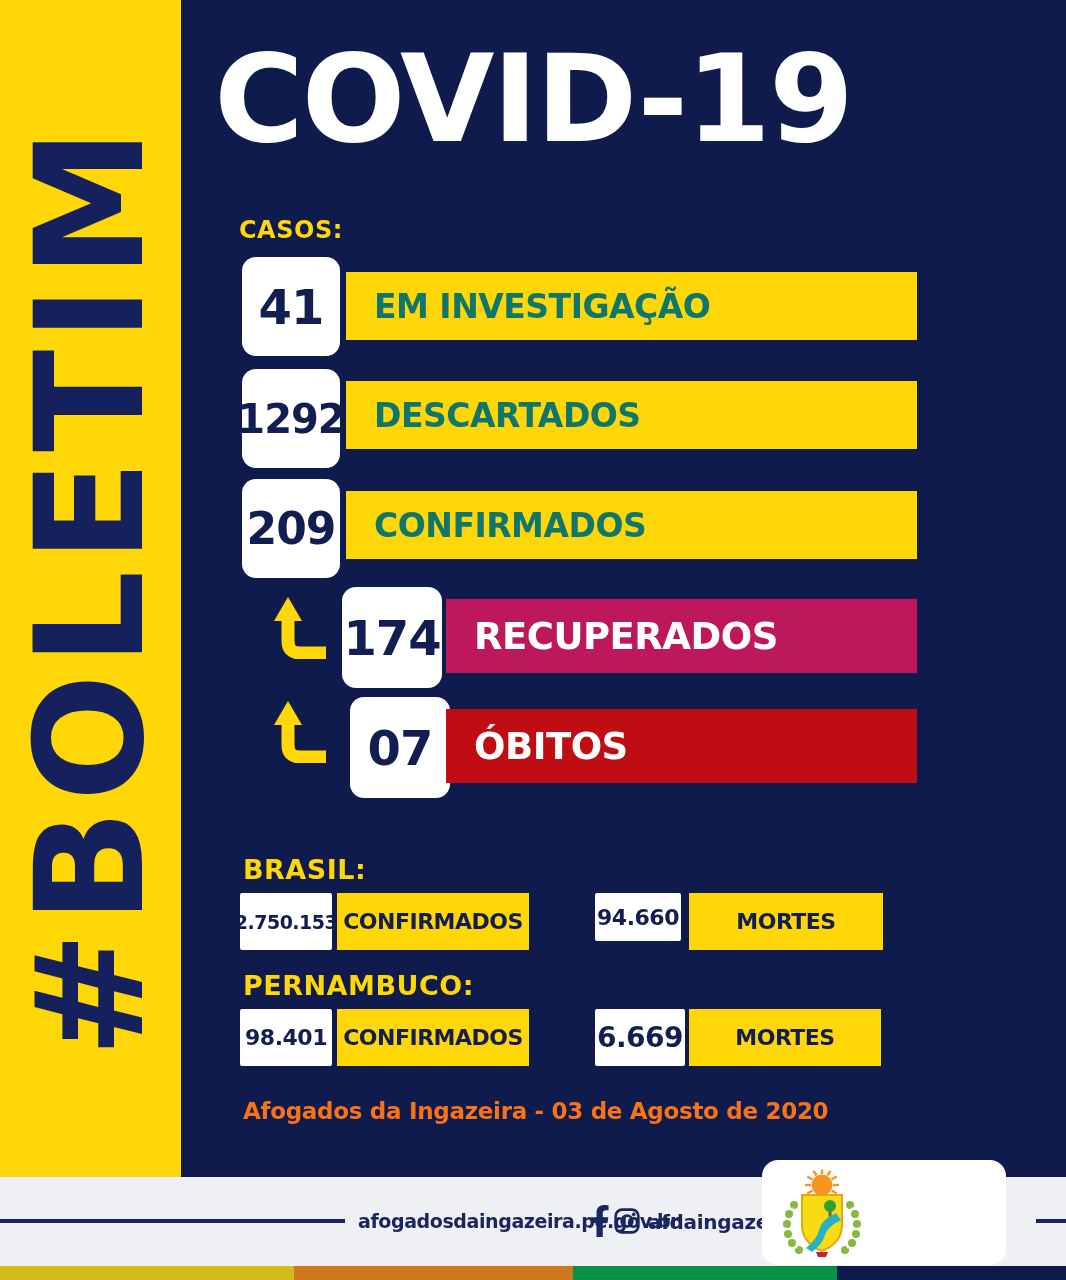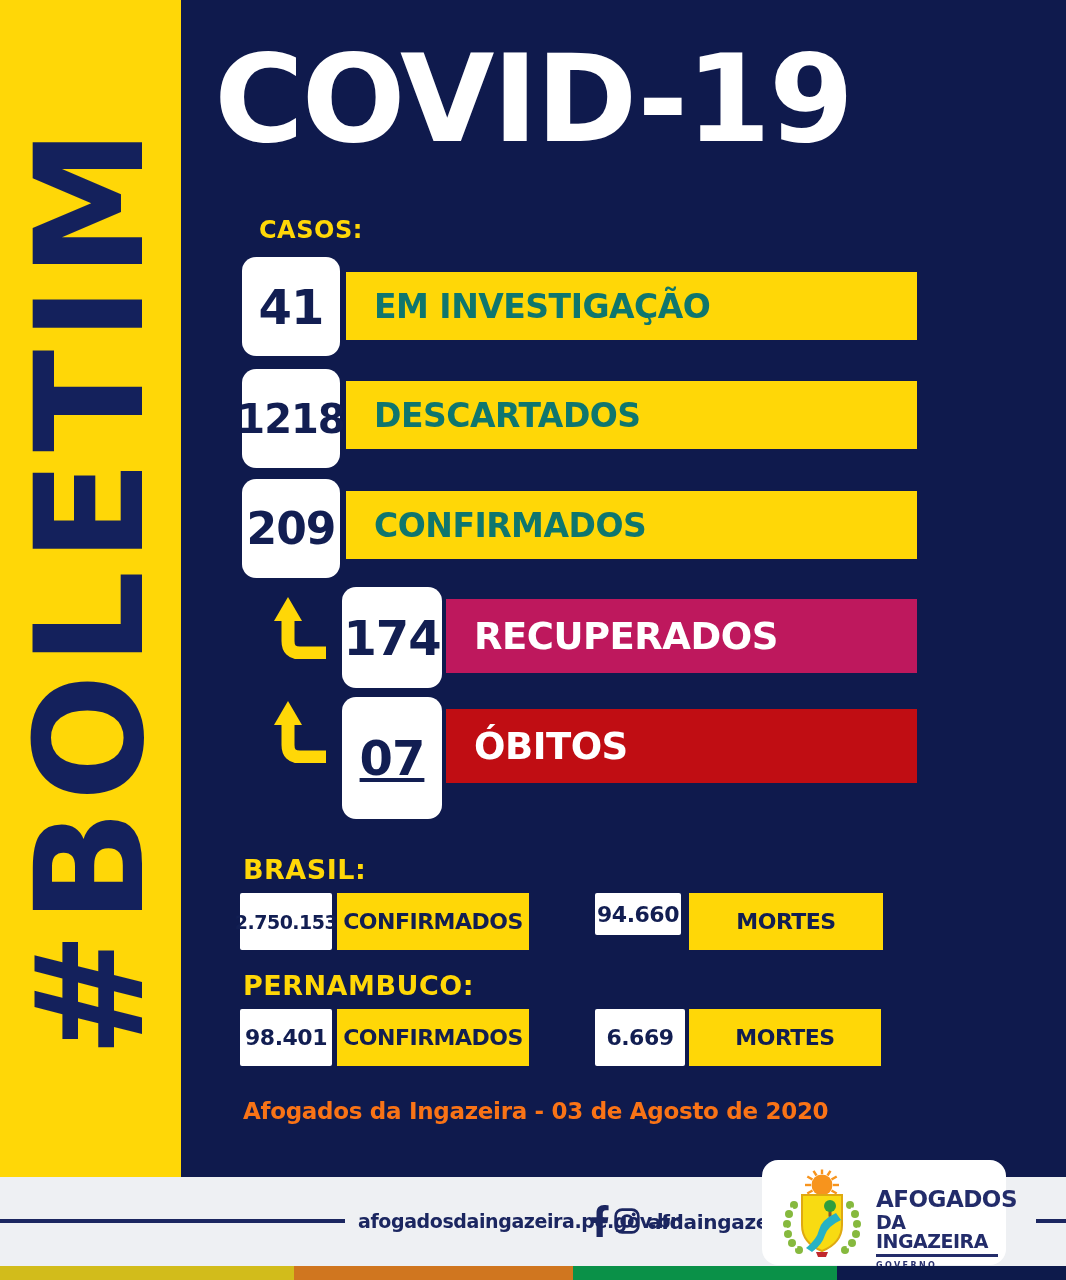--- a/index.html
+++ b/index.html
@@ -12,21 +12,21 @@
   .side-band{left:0;top:0;width:181px;height:1177px;background:#FFD707;}
   .hashtag{left:0;top:0;width:181px;height:1177px;display:flex;align-items:center;justify-content:center;}
   .hashtag span{display:block;white-space:nowrap;transform:rotate(-90deg);
        font-size:150px;font-weight:900;letter-spacing:8px;color:#14215C;line-height:1;}
 
   
   .title{left:0;top:38px;width:1066px;text-align:center;color:#FFFFFF;
        font-size:122px;font-weight:900;letter-spacing:-2px;line-height:1;}
 
   .sec-label{color:#FFD707;font-weight:900;letter-spacing:0.5px;}
-  .casos-label{left:259px;top:216px;font-size:24px;}
+  .casos-label{left:239px;top:216px;font-size:24px;}
   .brasil-label{left:243px;top:854px;font-size:27px;text-align:center;}
   .pe-label{left:243px;top:970px;font-size:27px;}
 
   
   .num-box{background:#FFFFFF;color:#121E52;border-radius:14px;
        display:flex;align-items:center;justify-content:center;font-weight:900;letter-spacing:-1px;}
   .bar{display:flex;align-items:center;font-weight:900;letter-spacing:-0.5px;}
   .bar-yellow{background:#FFD707;color:#0f766e;}
   .bar-green{background:#be185d;color:#FFFFFF;}
   .bar-red{background:#C00D13;color:#FFFFFF;}
@@ -35,35 +35,35 @@
   .r1-box{left:242px;top:257px;width:98px;height:99px;font-size:48px;}
   .r1-bar{left:346px;top:272px;width:543px;height:68px;font-size:33px;}
   .r2-box{left:242px;top:369px;width:98px;height:99px;font-size:40px;}
   .r2-bar{left:346px;top:381px;width:543px;height:68px;font-size:33px;}
   .r3-box{left:242px;top:479px;width:98px;height:99px;font-size:44px;}
   .r3-bar{left:346px;top:491px;width:543px;height:68px;font-size:33px;}
   .r4-arrow{left:272px;top:595px;}
   .r4-box{left:342px;top:587px;width:100px;height:101px;font-size:48px;}
   .r4-bar{left:446px;top:599px;width:443px;height:74px;font-size:37px;}
   .r5-arrow{left:272px;top:699px;}
-  .r5-box{left:342px;top:697px;width:100px;height:122px;font-size:48px;text-decoration:underline;}
+  .r5-box{left:350px;top:697px;width:100px;height:101px;font-size:48px;}
   .r5-bar{left:446px;top:709px;width:443px;height:74px;font-size:37px;}
 
   
   .mini-box{background:#FFFFFF;color:#121E52;border-radius:2px;
        display:flex;align-items:center;justify-content:center;font-weight:900;letter-spacing:-0.5px;}
   .mini-bar{background:#FFD707;color:#121E52;display:flex;align-items:center;justify-content:center;
        font-weight:900;font-size:22px;letter-spacing:-0.5px;}
   .br-box1{left:240px;top:893px;width:92px;height:57px;font-size:19px;}
   .br-bar1{left:337px;top:893px;width:192px;height:57px;}
-  .br-box2{left:595px;top:893px;width:86px;height:42px;font-size:22px;}
+  .br-box2{left:595px;top:893px;width:86px;height:48px;font-size:22px;}
   .br-bar2{left:689px;top:893px;width:194px;height:57px;}
   .pe-box1{left:240px;top:1009px;width:92px;height:57px;font-size:22px;}
   .pe-bar1{left:337px;top:1009px;width:192px;height:57px;}
-  .pe-box2{left:595px;top:1009px;width:90px;height:57px;font-size:22px;}
+  .pe-box2{left:595px;top:1009px;width:90px;height:57px;font-size:28px;}
   .pe-bar2{left:689px;top:1009px;width:192px;height:57px;}
 
   .dateline{left:243px;top:1098px;font-size:23px;font-weight:700;color:#f97316;letter-spacing:-0.3px;}
 
   
   .footer-bar{left:0;top:1177px;width:1066px;height:89px;background:#EEF0F3;}
   .fline{background:#1B2660;height:4px;top:1219px;}
   .fline-left{left:0;width:345px;}
   .fline-right{left:1036px;width:30px;}
   .site{left:358px;top:1210px;font-size:19px;font-weight:600;color:#1B2660;letter-spacing:-0.4px;}
@@ -98,21 +98,21 @@
 
   <div class="abs title">COVID-19</div>
 
   <div class="abs sec-label casos-label">CASOS:</div>
 
   <div class="abs num-box r1-box">41</div>
   <div class="abs bar bar-yellow bar-pad r1-bar">
     <span>EM INVESTIGAÇÃO</span>
   </div>
 
-  <div class="abs num-box r2-box">1218</div>
+  <div class="abs num-box r2-box">1292</div>
   <div class="abs bar bar-yellow bar-pad r2-bar">
     <span>DESCARTADOS</span>
   </div>
 
   <div class="abs num-box r3-box">209</div>
   <div class="abs bar bar-yellow bar-pad r3-bar">
     <span>CONFIRMADOS</span>
   </div>
 
   <svg class="abs r4-arrow" width="56" height="64" viewBox="0 0 56 64">
@@ -200,27 +200,20 @@
         <circle cx="80" cy="40" r="1.4"></circle>
           <circle cx="86" cy="60" r="1.4"></circle>
           <circle cx="76" cy="78" r="1.4"></circle>
       </g>
       <path d="M30 26 H70 V56 Q70 74 50 82 Q30 74 30 56 Z" fill="#F8DB12" stroke="#DFA911" stroke-width="2"></path>
       <rect x="56.5" y="40" width="3" height="8" rx="1" fill="#8C5A2B"></rect>
       <circle cx="58" cy="37" r="6" fill="#2E9E3E"></circle>
       <path d="M34 79 Q45 70 47 61 Q49 51 64 44 L69 51 Q56 57 53 66 Q50 76 40 83 Z" fill="#27B2C4"></path>
       <path d="M44 83 h12 l-2 5 h-8 Z" fill="#C1272D"></path>
     </svg>
-    <div class="logo-text">
-      <div class="logo-l1">AFOGADOS</div>
-      <div class="logo-l2">DA INGAZEIRA</div>
-      <div class="logo-div"></div>
-      <div class="logo-l3">GOVERNO MUNICIPAL</div>
-
-    </div>
   </div>
 
   <div class="abs stripe s1"></div>
   <div class="abs stripe s2"></div>
   <div class="abs stripe s3"></div>
   <div class="abs stripe s4"></div>
 
 </div>
 
 </body></html>

